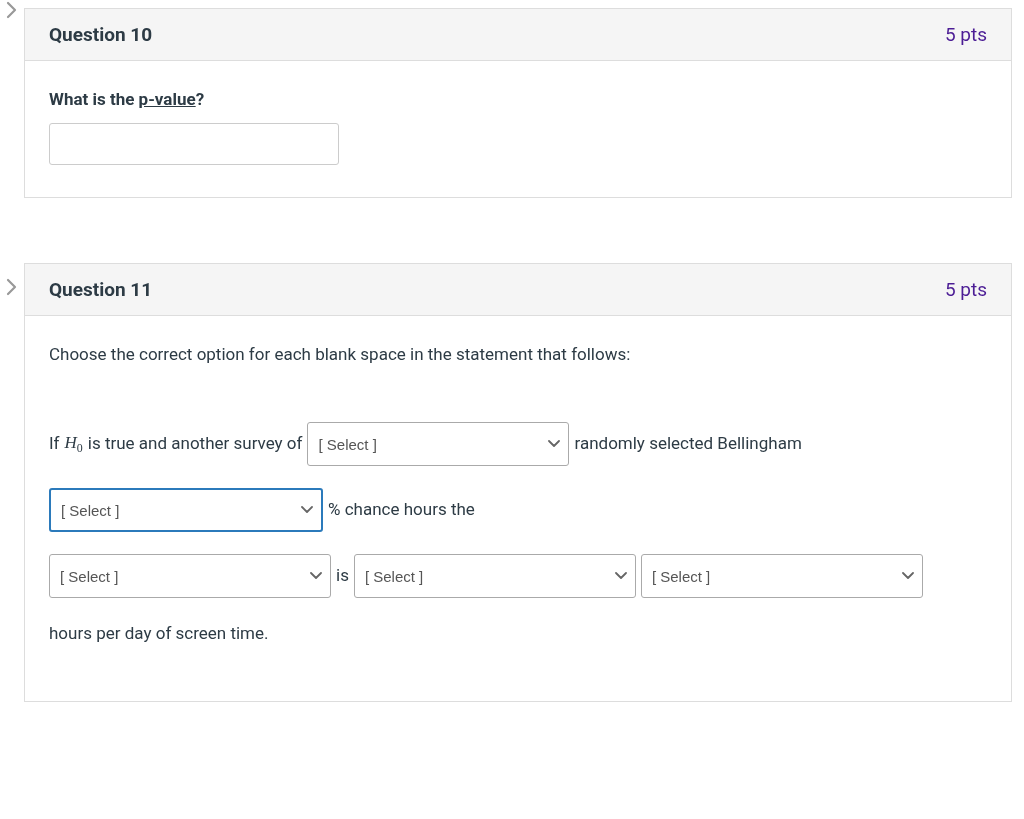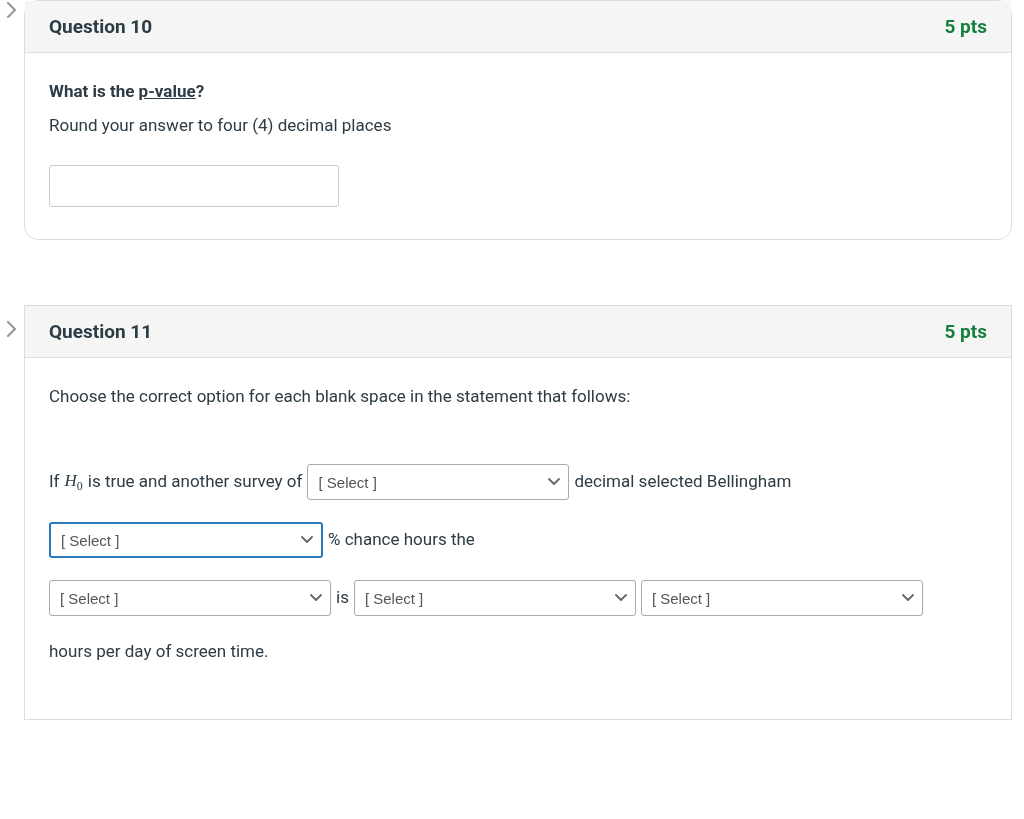--- a/index.html
+++ b/index.html
@@ -14,43 +14,42 @@
       font-size: 16px;
       width: 1024px;
     }
     .question-block {
       border: 1px solid #ddd;
       margin-left: 24px;
       margin-right: 12px;
       background: #fff;
     }
     .question-block.first {
-      margin-top: 0;
-      border-radius: 14px;
+      margin-top: 8px;
     }
     .question-spacer {
       height: 65px;
     }
     .question-header {
       display: flex;
       justify-content: space-between;
       align-items: center;
       padding: 14px 24px;
       background: #f5f5f5;
       border-bottom: 1px solid #ddd;
     }
     .question-title {
       font-weight: 700;
       font-size: 19px;
       color: #2d3b45;
     }
     .question-points {
-      font-weight: 700;
+      font-weight: 400;
       font-size: 19px;
-      color: #15803d;
+      color: #4c1d95;
     }
     .question-body {
       padding: 28px 24px 32px 24px;
     }
     .q10-prompt {
       font-weight: 700;
       font-size: 17px;
       margin-bottom: 14px;
     }
     .q10-prompt .pv {
@@ -91,21 +90,21 @@
       vertical-align: sub;
       font-style: normal;
     }
     .select-wrapper {
       position: relative;
       display: inline-flex;
       align-items: center;
       border: 1px solid #aaa;
       border-radius: 3px;
       background: #fff;
-      height: 36px;
+      height: 44px;
     }
     .select-wrapper.active {
       border: 2px solid #2b7abb;
       border-radius: 3px;
     }
     .select-wrapper select {
       appearance: none;
       -webkit-appearance: none;
       border: none;
       background: transparent;
@@ -156,21 +155,20 @@
 </div>
 <div class="question-block first">
   <div class="question-header">
     <span class="question-title">Question 10</span>
     <span class="question-points">5 pts</span>
   </div>
   <div class="question-body">
     <p class="q10-prompt">
       <span>What is the </span><span class="pv">p-value</span><span>?</span>
     </p>
-    <p class="q10-sub">Round your answer to four (4) decimal places</p>
     <input type="text" class="numeric-input" value="" style="">
   </div>
 </div>
 
 <div class="question-spacer"></div>
 
 <div class="caret-container" style="top:14px;">
   <svg class="caret-icon" viewBox="0 0 20 20">
     <path d="M 6 3 L 13 10 L 6 17" stroke="#999" stroke-width="2.2" fill="none" stroke-linecap="round" stroke-linejoin="round"></path>
   </svg>
@@ -190,21 +188,21 @@
       <span class="select-wrapper sel-w1">
         <select>
           <option>[ Select ]</option>
         </select>
         <span class="chev">
           <svg viewBox="0 0 12 8">
               <path d="M1 1 L6 6 L11 1" stroke="#666" stroke-width="1.8" fill="none" stroke-linecap="round" stroke-linejoin="round"></path>
             </svg>
         </span>
       </span>
-      <span>decimal selected Bellingham</span>
+      <span>randomly selected Bellingham</span>
     </div>
 
     <div class="statement-row">
       <span class="select-wrapper sel-w2 active">
         <select>
           <option>[ Select ]</option>
         </select>
         <span class="chev">
           <svg viewBox="0 0 12 8">
               <path d="M1 1 L6 6 L11 1" stroke="#666" stroke-width="1.8" fill="none" stroke-linecap="round" stroke-linejoin="round"></path>

